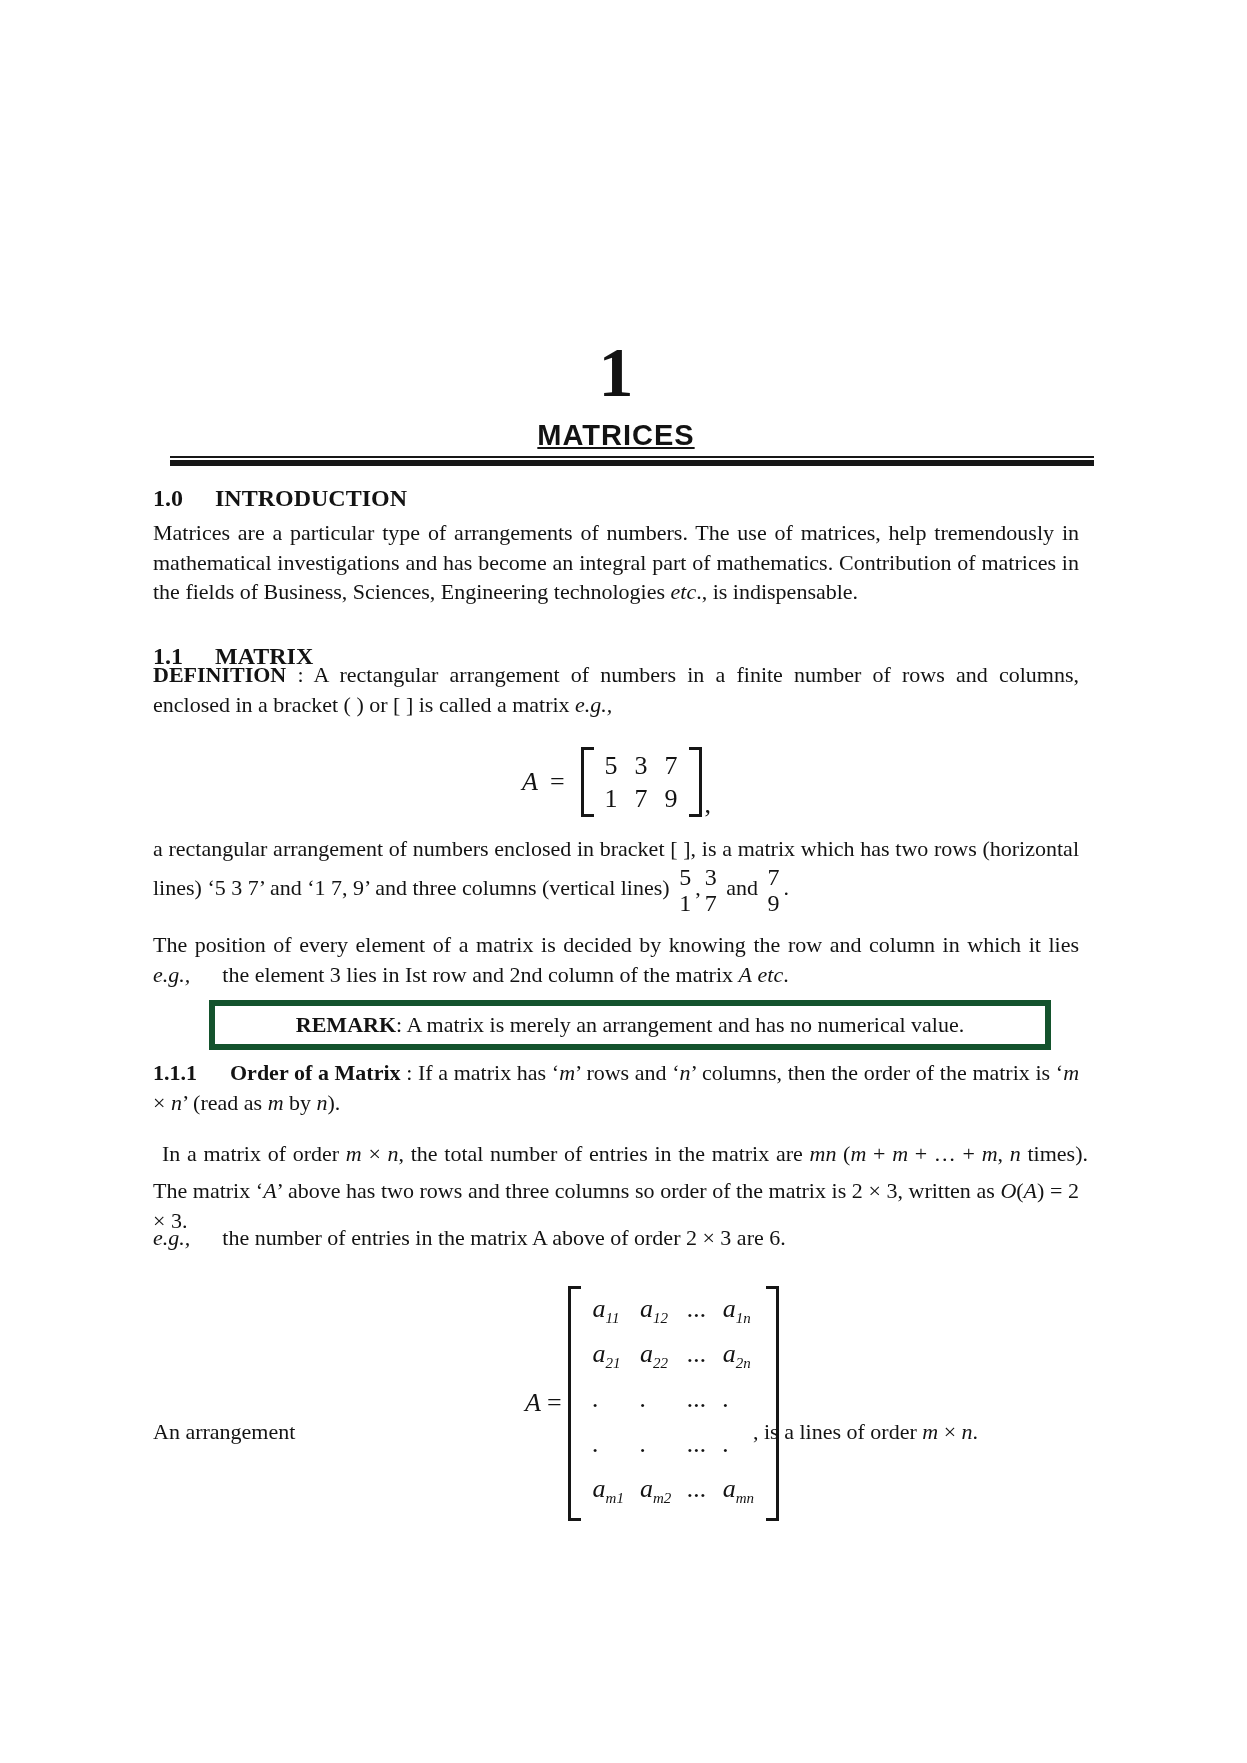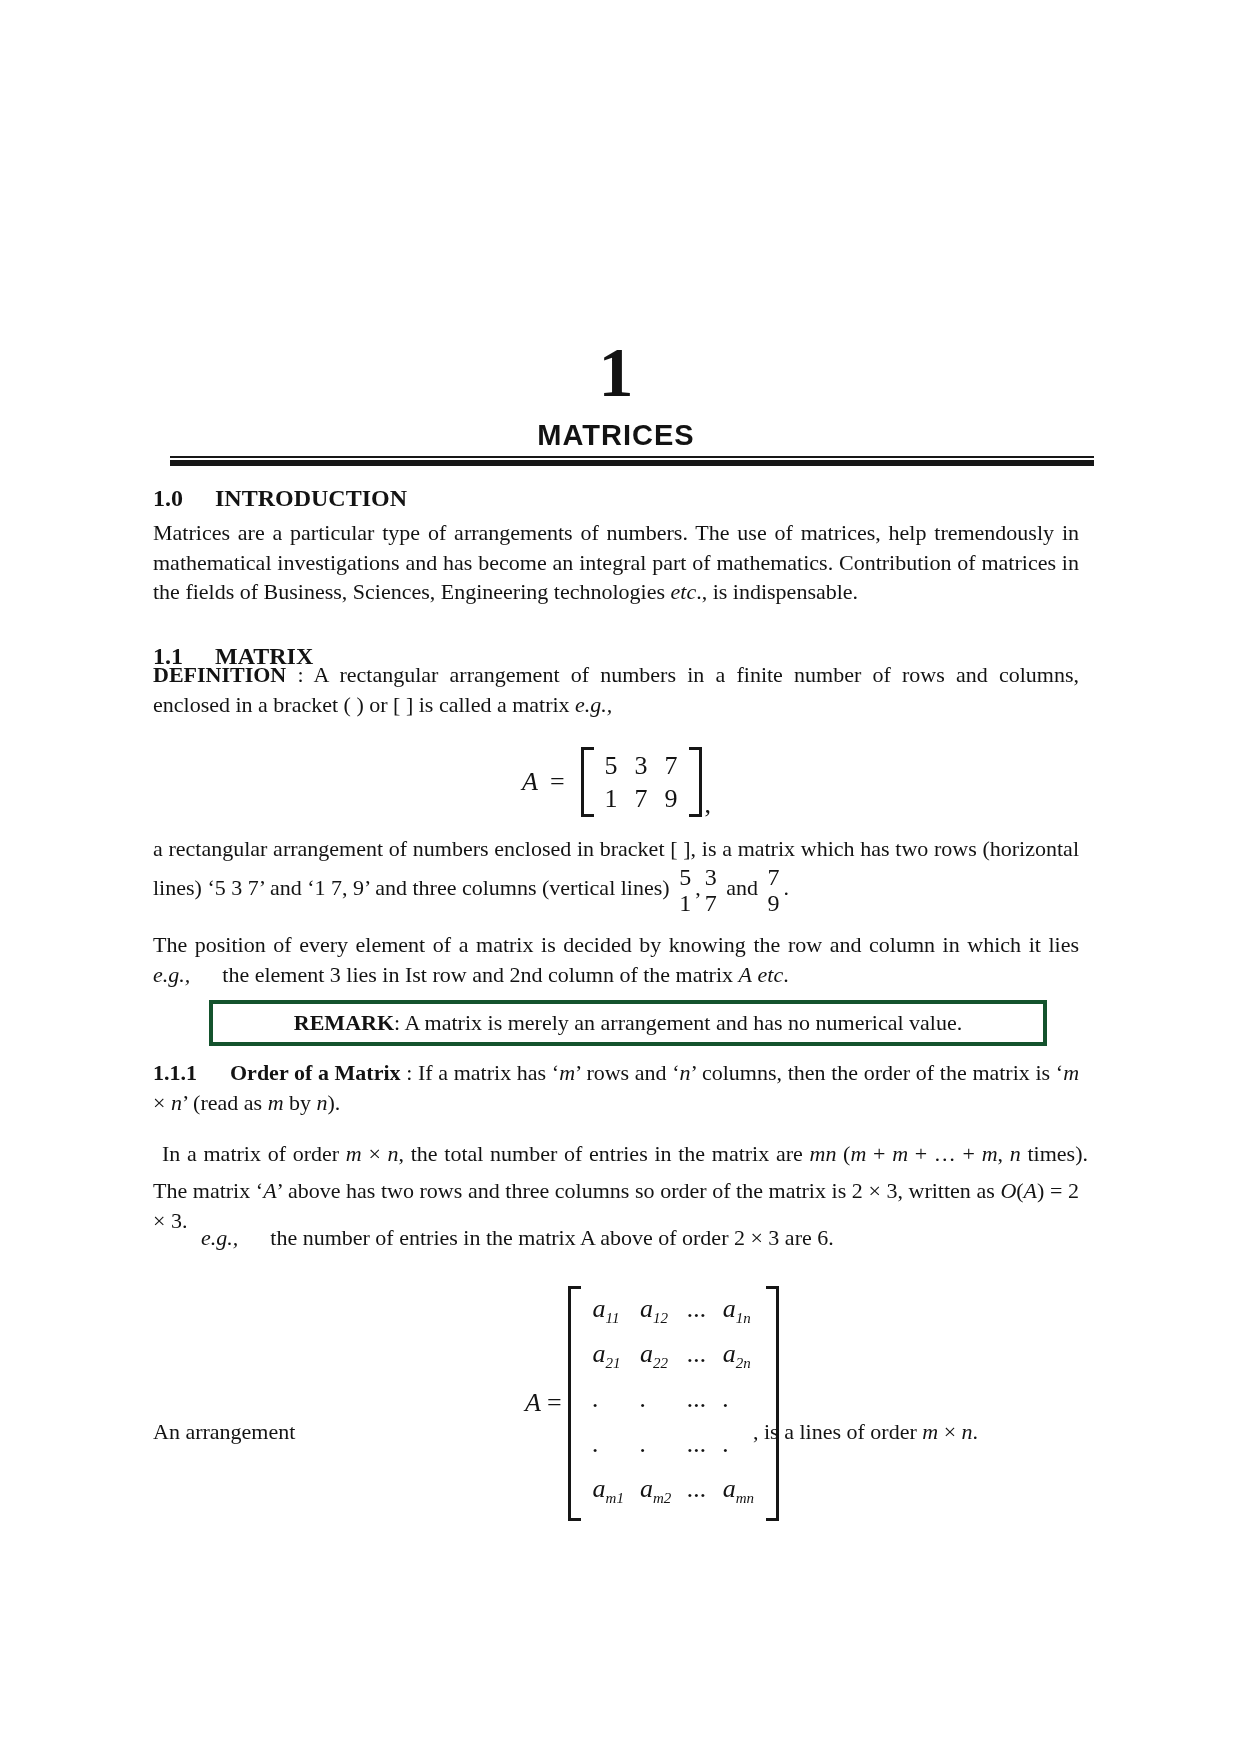--- a/index.html
+++ b/index.html
@@ -15,21 +15,21 @@
   .jlast { text-align:justify; text-align-last:justify; }
   .b { font-weight:bold; }
   .i { font-style:italic; }
   .secnum { display:inline-block; width:62px; font-weight:bold; }
   .secnum-w { display:inline-block; width:77px; font-weight:bold; }
   .heading { font-weight:bold; font-size:24px; line-height:28px; }
   .chapter-num { top:338px; text-align:center; font-size:70px; font-weight:bold; line-height:1; }
   .chapter-title {
     top:419px; text-align:center;
     font-family:"Liberation Sans","DejaVu Sans",sans-serif;
-    font-weight:bold; font-size:29px; letter-spacing:1px;
+    font-weight:bold; font-size:29px; letter-spacing:1px;text-decoration:underline;
   }
   .rule { left:170px; top:456px; width:924px; }
   .rule-thin { height:2px; background:#161616; }
   .rule-thick { height:6px; background:#161616; margin-top:2px; }
   .eq { display:flex; align-items:center; }
   .lhs { font-style:italic; font-size:26px; }
   .rel { font-size:26px; }
   .mtx { display:flex; align-items:stretch; }
   .brk { width:10px; border:3px solid #161616; }
   .brk-l { border-right:none; }
@@ -44,21 +44,21 @@
   }
   .sub { font-size:15px; vertical-align:-6px; }
   .tail-comma { align-self:flex-end; font-size:26px; margin-left:3px; }
   .stk {
     display:inline-flex; flex-direction:column; align-items:center;
     vertical-align:middle; line-height:26px; font-size:24px; padding:0 4px;
   }
   .tabgap { display:inline-block; width:32px; }
   .remark-box {
     left:209px; top:1000px; width:830px;
-    border:4px solid #14532d; text-align:center;
+    border:6px solid #14532d; text-align:center;
     padding:4px 0; line-height:30px;
   }
   .fig-eq { left:525px; top:1308px; height:190px; display:flex; align-items:center; }
   .fig-label { top:1417px; line-height:29.5px; }
 </style>
 </head>
 <body>
 
 <div class="page">
 
@@ -130,21 +130,21 @@
   </div>
 
   <div class="abs col para" style="top:1176px;">
     <span>The matrix ‘</span><span class="i">A</span><span>’ above has two rows and three columns so order of the matrix is 2 × 3, written as </span><span class="i">O</span><span>(</span><span class="i">A</span><span>) = 2 × 3.</span>
   </div>
 
   <div class="abs col para jlast" style="top:1139px;margin-left:9px;">
     <span>In a matrix of order </span><span class="i">m</span><span> × </span><span class="i">n</span><span>, the total number of entries in the matrix are </span><span class="i">mn</span><span>  (</span><span class="i">m</span><span> + </span><span class="i">m</span><span> + … + </span><span class="i">m</span><span>, </span><span class="i">n</span><span> times).</span>
   </div>
 
-  <div class="abs col para" style="top:1223px;margin-left:48px;">
+  <div class="abs col para" style="top:1223px;">
     <span class="i">e.g.,</span><span class="tabgap"></span><span>the number of entries in the matrix A above of order 2 × 3 are 6.</span>
   </div>
 
 
   <div class="abs fig-label" style="left:153px;">An arrangement</div>
 
   <div class="abs fig-eq">
     <span class="lhs" style="margin-right:6px;">A</span>
     <span class="rel" style="margin-right:6px;">=</span>
     <span class="mtx">

